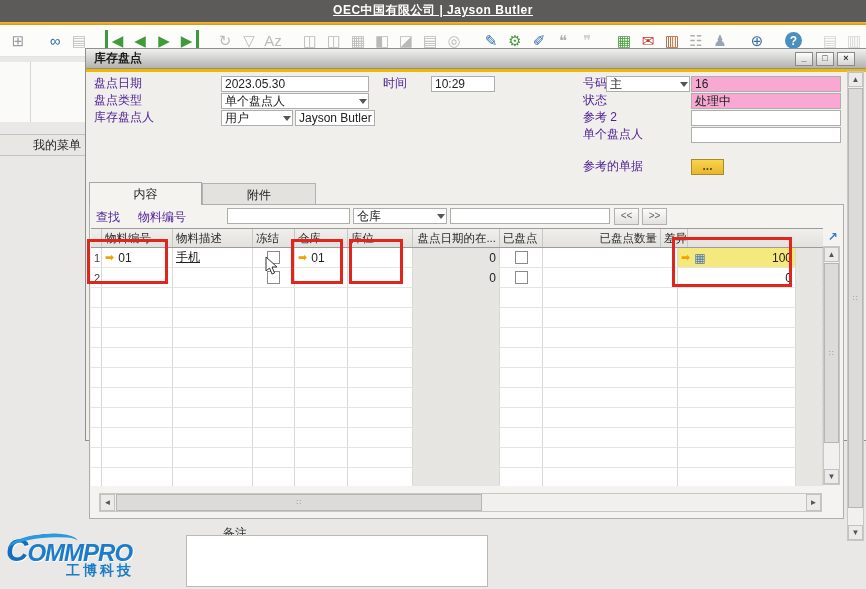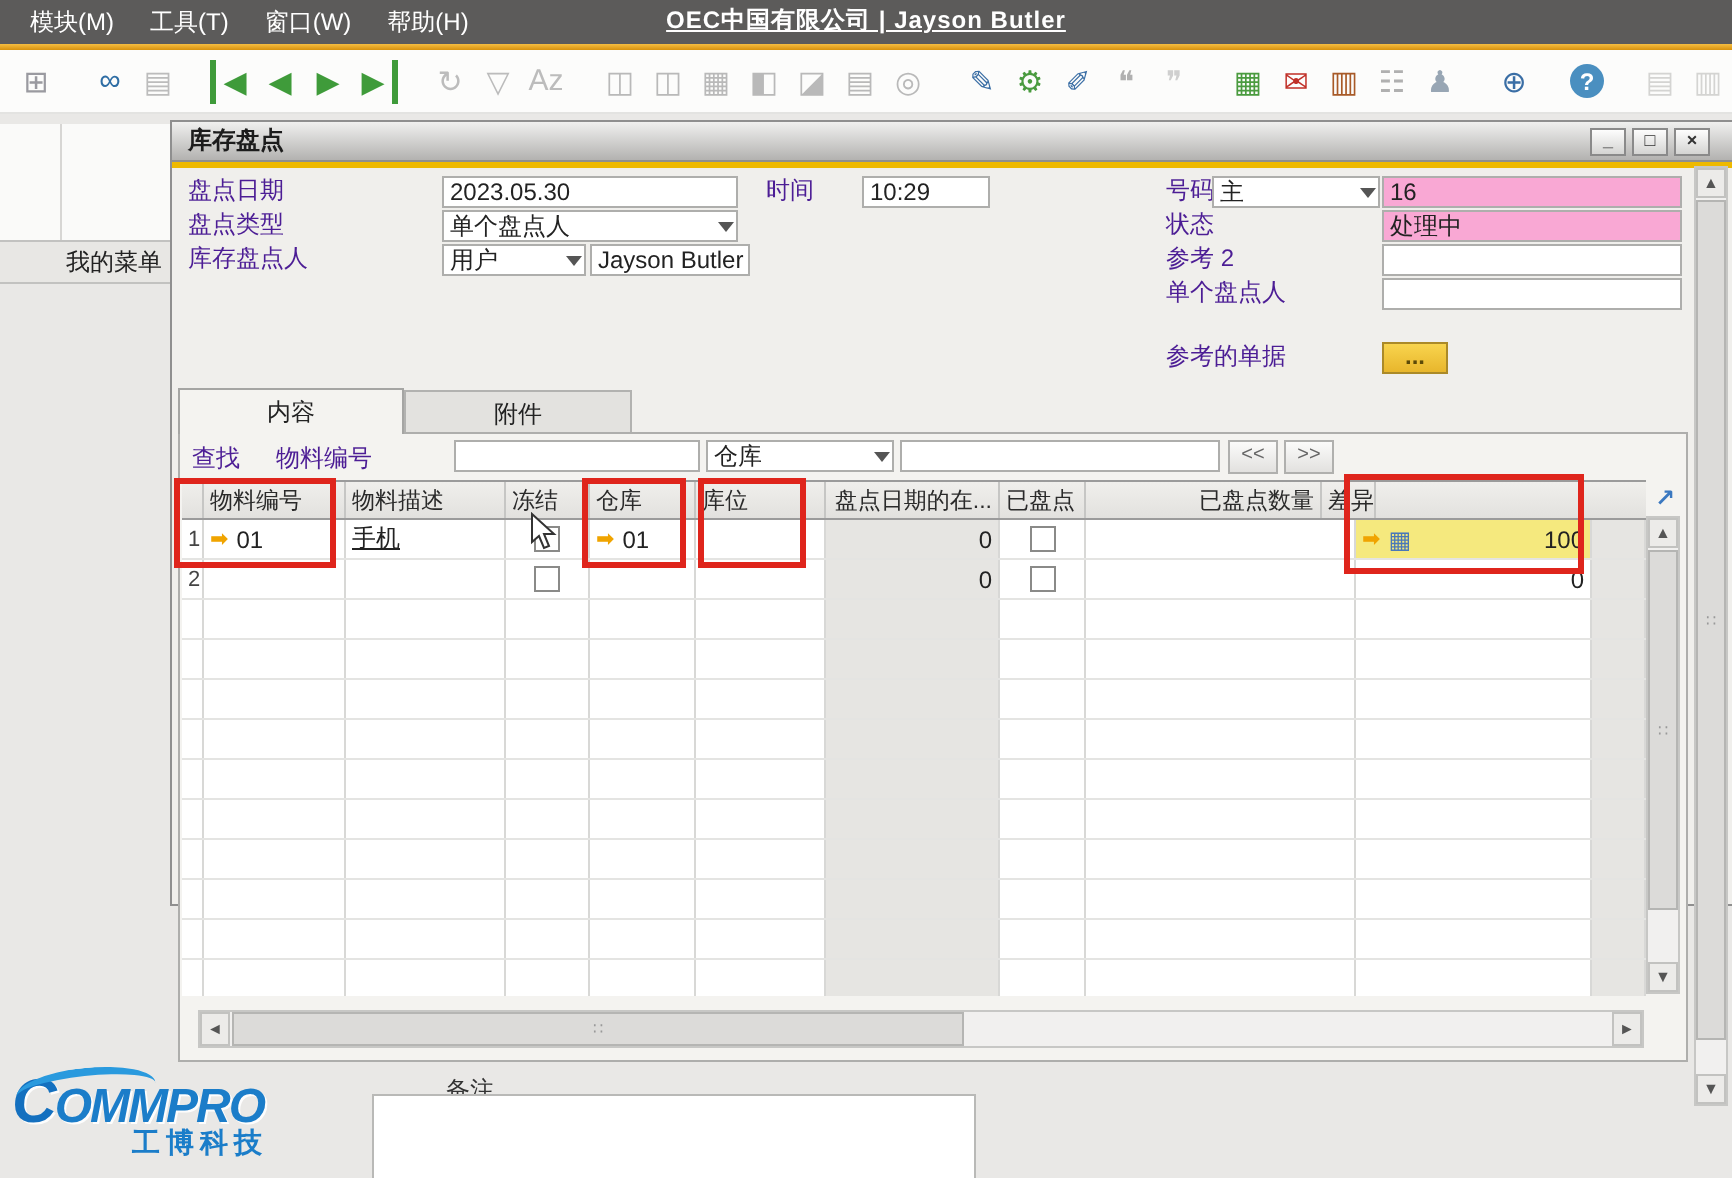--- a/index.html
+++ b/index.html
@@ -19,25 +19,25 @@
   .tb-group{display:flex;margin-right:13px}
   .tb-icon{width:22px;height:22px;display:flex;align-items:center;justify-content:center;
            font-size:15px;margin:0 1px;cursor:default}
   .tb-icon.bar-left{border-left:3px solid #3f9b3a;width:19px}
   .tb-icon.bar-right{border-right:3px solid #3f9b3a;width:19px}
   .tb-icon.circle{background:#4a8fc0;color:#fff !important;border-radius:50%;width:17px;height:17px;
                   font-size:12px;font-weight:bold;margin:0 3px}
   
   .left-white{position:absolute;left:0;top:62px;width:85px;height:60px;background:#fafaf9}
   .left-vline{position:absolute;left:30px;top:62px;width:1px;height:60px;background:#d7d6d4}
-  .left-tab{position:absolute;left:0;top:120px;width:85px;height:22px;background:#e8e7e4;
+  .left-tab{position:absolute;left:0;top:134px;width:85px;height:22px;background:#e8e7e4;
             border-top:1px solid #c2c2c0;border-bottom:1px solid #c2c2c0;line-height:20px;
             text-align:right;padding-right:4px;box-sizing:border-box}
   
-  .window{position:absolute;left:85px;top:60px;width:781px;height:393px;background:#f0efec;
+  .window{position:absolute;left:85px;top:48px;width:781px;height:393px;background:#f0efec;
           border:1px solid #8f8f8f;border-right:none;box-sizing:border-box}
   .titlebar{position:absolute;left:0;top:0;width:100%;height:20px;
             background:linear-gradient(#f0f0ef,#b3b2b0);border-bottom:1px solid #8f8f8f;
             line-height:19px;padding-left:8px;font-weight:bold;box-sizing:border-box;color:#1c1c1c}
   .win-controls{position:absolute;right:11px;top:3px;display:flex;gap:3px}
   .win-btn{width:18px;height:14px;background:linear-gradient(#fdfdfd,#d4d4d2);border:1px solid #8a8a8a;
            font-size:9px;line-height:11px;text-align:center;color:#333;box-sizing:border-box;font-weight:bold}
   .ylw-line{position:absolute;left:0;top:20px;width:100%;height:3px;background:#eeb900}
   
   .flabel{position:absolute;height:15px;line-height:15px;white-space:nowrap;color:#4c1d95}
@@ -92,26 +92,20 @@
              text-shadow:1px 1px 0 rgba(255,255,255,.9);letter-spacing:-1px}
   .logo-c{font-size:31px;color:#1470bf}
   .logo-sub{font-size:14px;font-weight:bold;color:#1b7dc9;margin-left:60px;margin-top:-4px;letter-spacing:3px}
   .logo-swoosh{position:absolute;left:2px;top:-4px;width:70px;height:18px;border-top:4px solid #2a9ade;
                border-radius:50%;transform:rotate(-6deg)}
 </style>
 </head>
 <body>
 
 <div class="menubar">
-  <div style="display:flex">
-      <div class="menu-item">模块(M)</div>
-      <div class="menu-item">工具(T)</div>
-      <div class="menu-item">窗口(W)</div>
-      <div class="menu-item">帮助(H)</div>
-    </div>
   <div class="company-title">OEC中国有限公司 | Jayson Butler</div>
 </div>
 <div class="amber-line"></div>
 
 <div class="toolbar">
     <div class="tb-group">
       <span class="tb-icon" style="color: rgb(154, 154, 160);">⊞</span>
     </div>
     <div class="tb-group">
       <span class="tb-icon" style="color: rgb(46, 109, 164);">∞</span>

